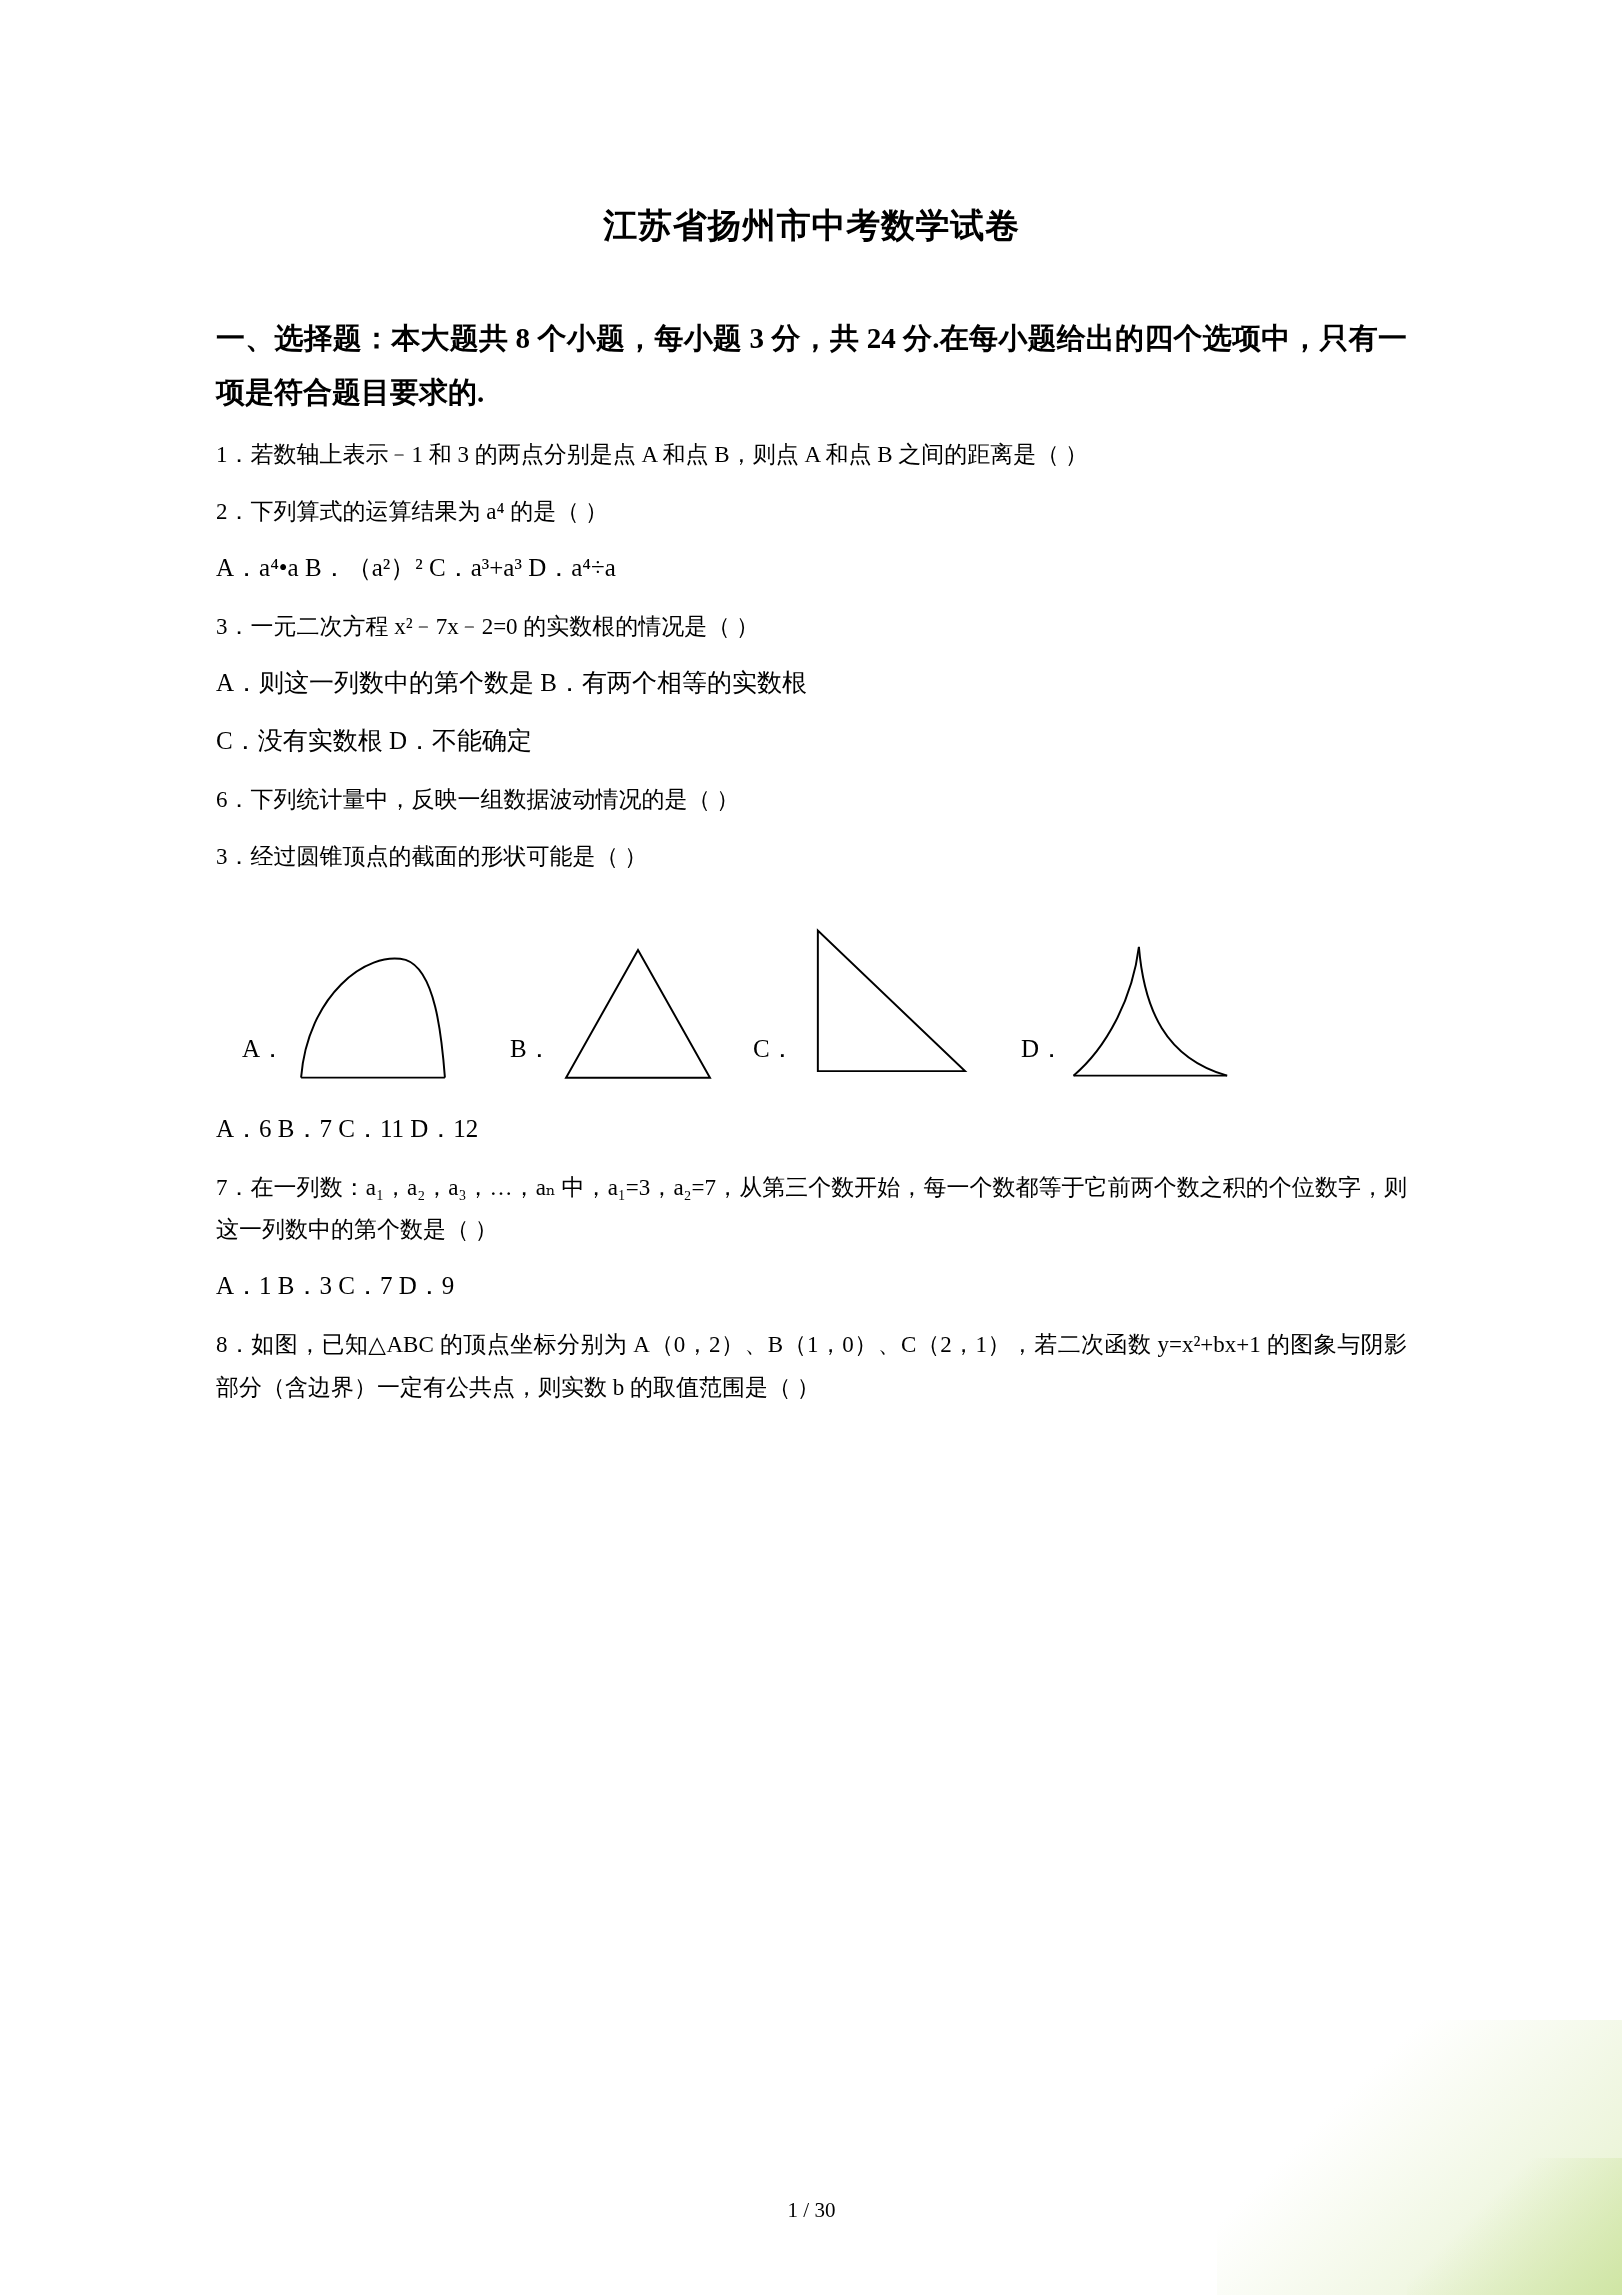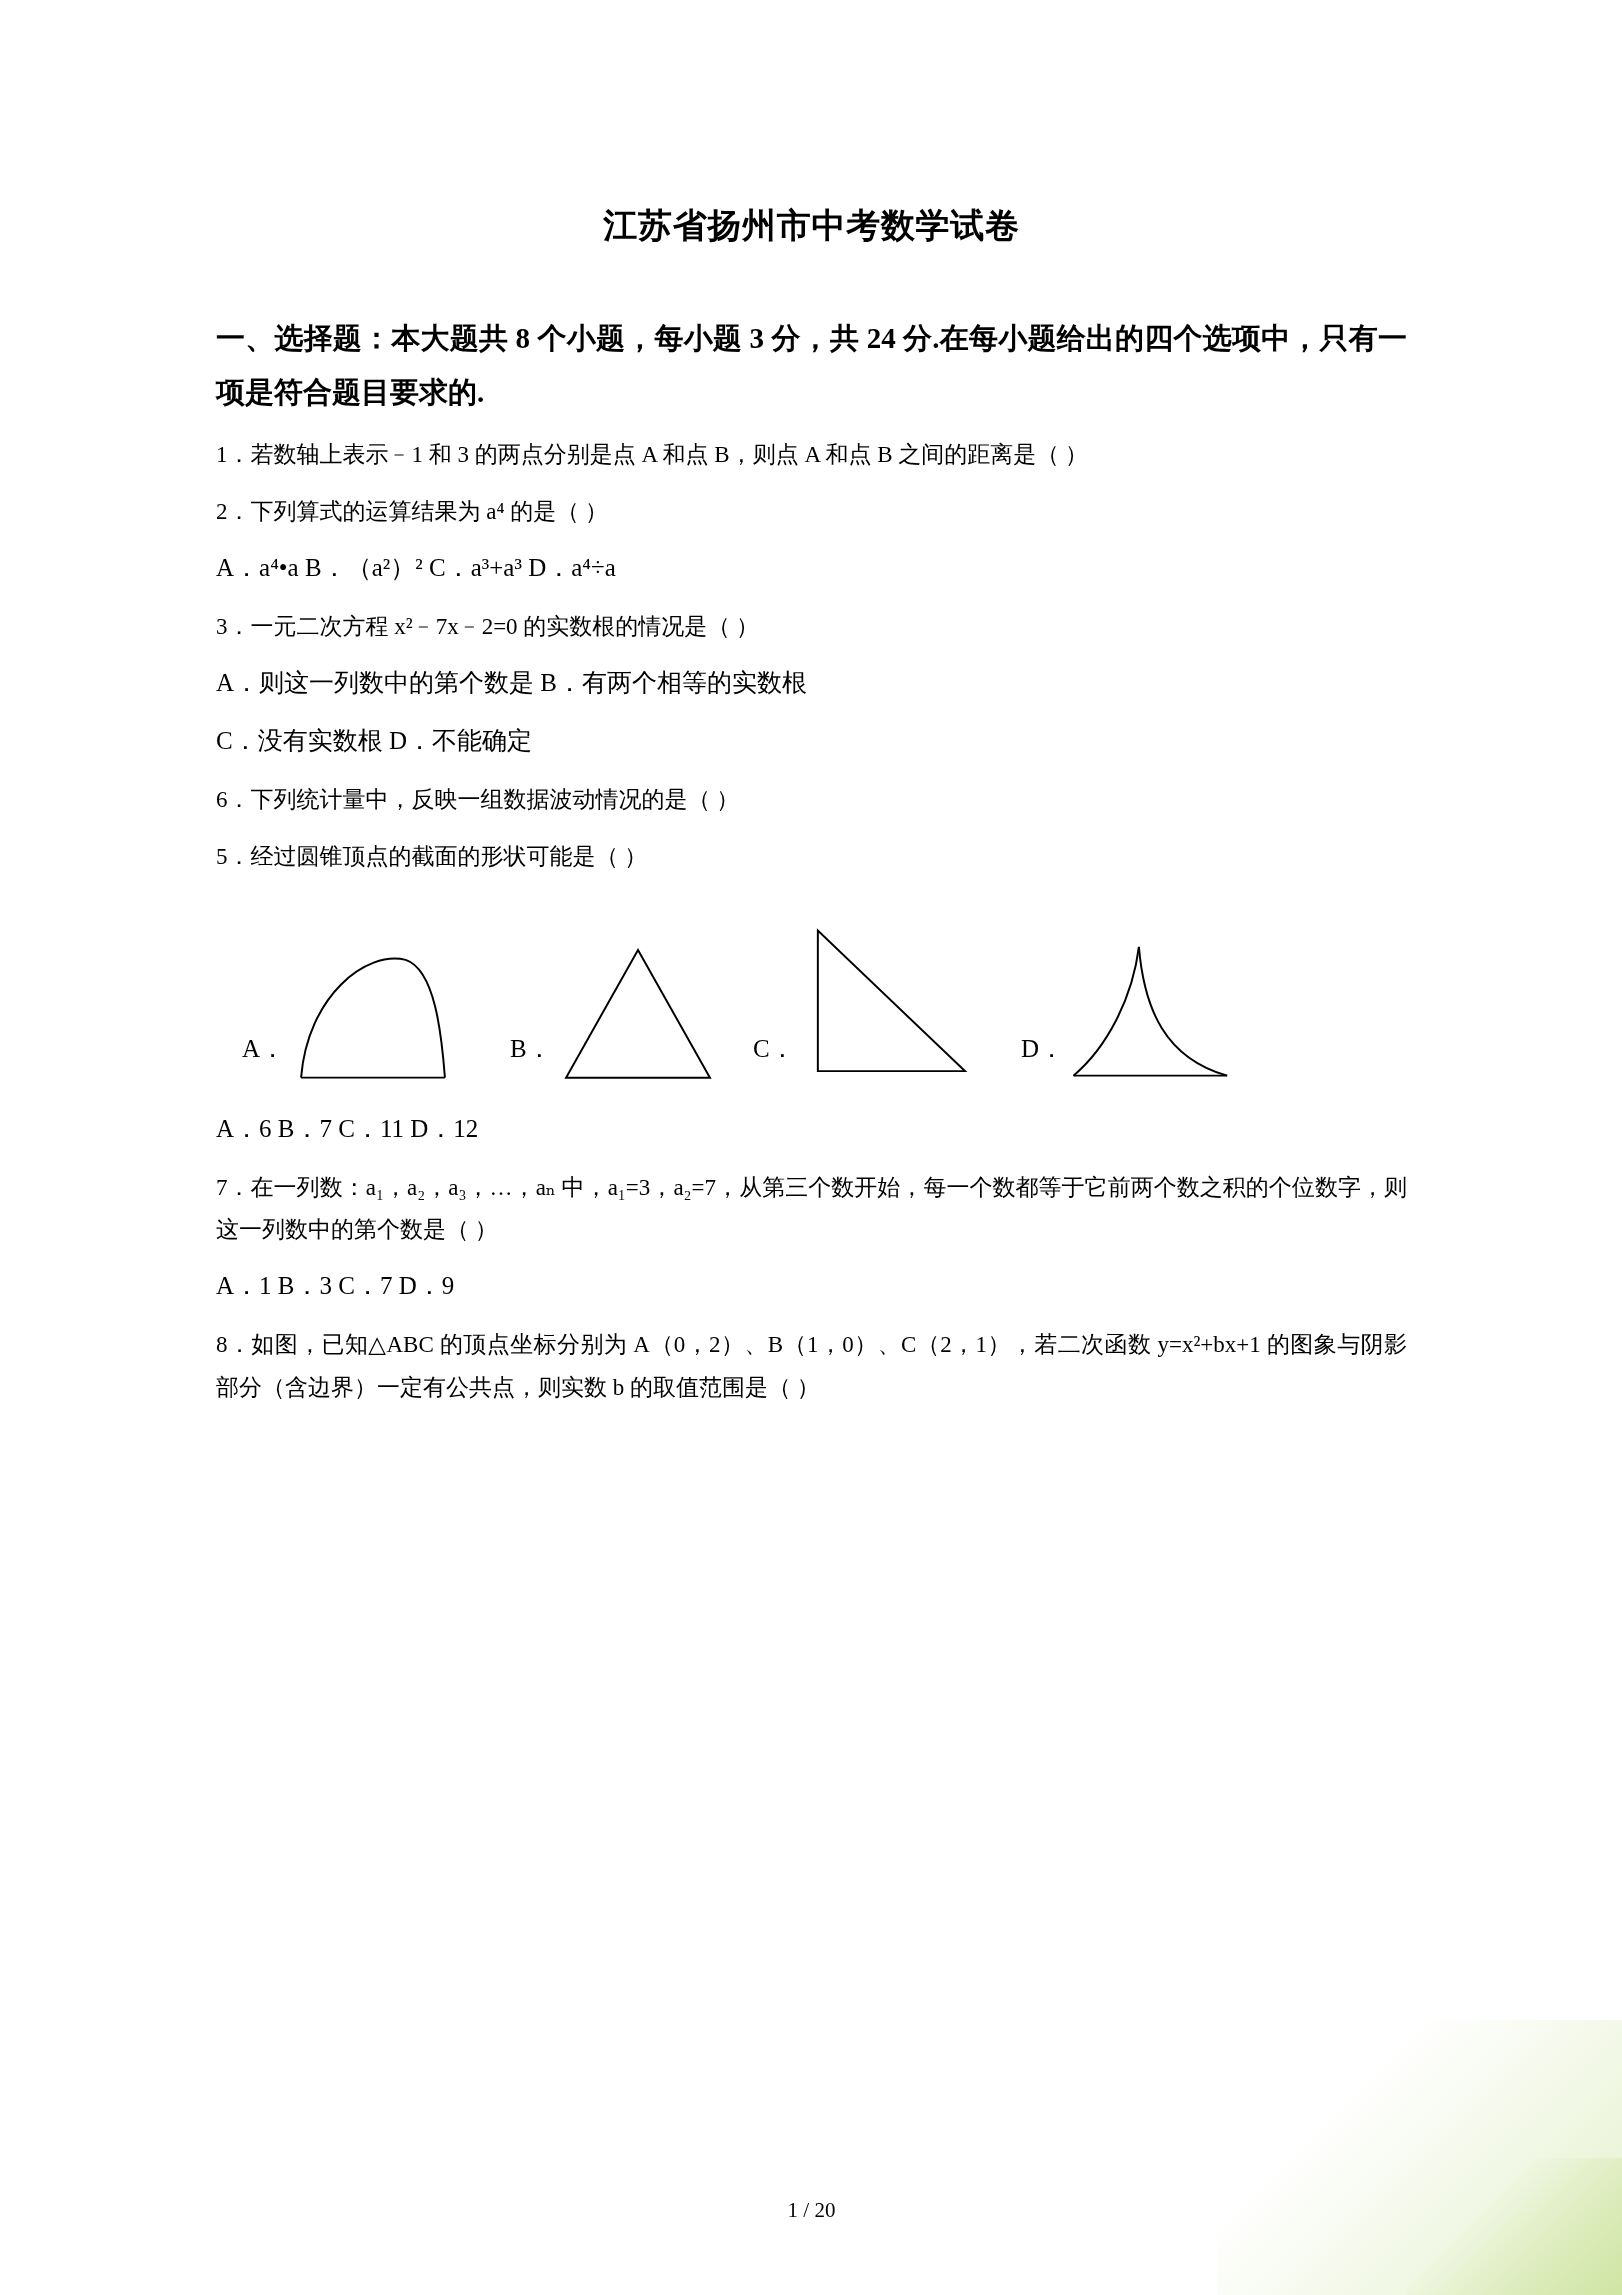--- a/index.html
+++ b/index.html
@@ -113,21 +113,21 @@
 
   <div class="q">2．下列算式的运算结果为 a⁴ 的是（      ）</div>
   <div class="opts">A．a⁴•a B．（a²）² C．a³+a³     D．a⁴÷a</div>
 
   <div class="q">3．一元二次方程 x²﹣7x﹣2=0 的实数根的情况是（      ）</div>
   <div class="opts">A．则这一列数中的第个数是  B．有两个相等的实数根</div>
   <div class="opts">C．没有实数根 D．不能确定</div>
 
   <div class="q">6．下列统计量中，反映一组数据波动情况的是（      ）</div>
 
-  <div class="q">5．经过圆锥顶点的截面的形状可能是（      ）</div>
+  <div class="q">3．经过圆锥顶点的截面的形状可能是（      ）</div>
 
   <div class="figure-row">
     <span class="lbl" style="left:26px;">A．</span>
     <svg width="170" height="157" style="left:72px;" viewBox="0 0 260 240">
       <path d="M20 215 C 30 90, 120 20, 180 35 C 225 50, 235 150, 240 215" fill="none" stroke="#000" stroke-width="3"></path>
       <line x1="20" y1="215" x2="240" y2="215" stroke="#000" stroke-width="3"></line>
     </svg>
 
     <span class="lbl" style="left:294px;">B．</span>
     <svg width="164" height="157" style="left:340px;" viewBox="0 0 250 240">
@@ -152,14 +152,14 @@
   <div class="q">7．在一列数：a₁，a₂，a₃，…，aₙ 中，a₁=3，a₂=7，从第三个数开始，每一个数都等于它前两个数之积的个位数字，则这一列数中的第个数是（      ）</div>
   <div class="opts">A．1    B．3    C．7    D．9</div>
 
   <div class="q">8．如图，已知△ABC 的顶点坐标分别为 A（0，2）、B（1，0）、C（2，1），若二次函数 y=x²+bx+1 的图象与阴影部分（含边界）一定有公共点，则实数 b 的取值范围是（      ）</div>
 
 </div>
 
 <div class="corner-wash"></div>
 <div class="corner-wash-2"></div>
 
-<div class="footer">1 / 20</div>
+<div class="footer">1 / 30</div>
 
 
 </body></html>

